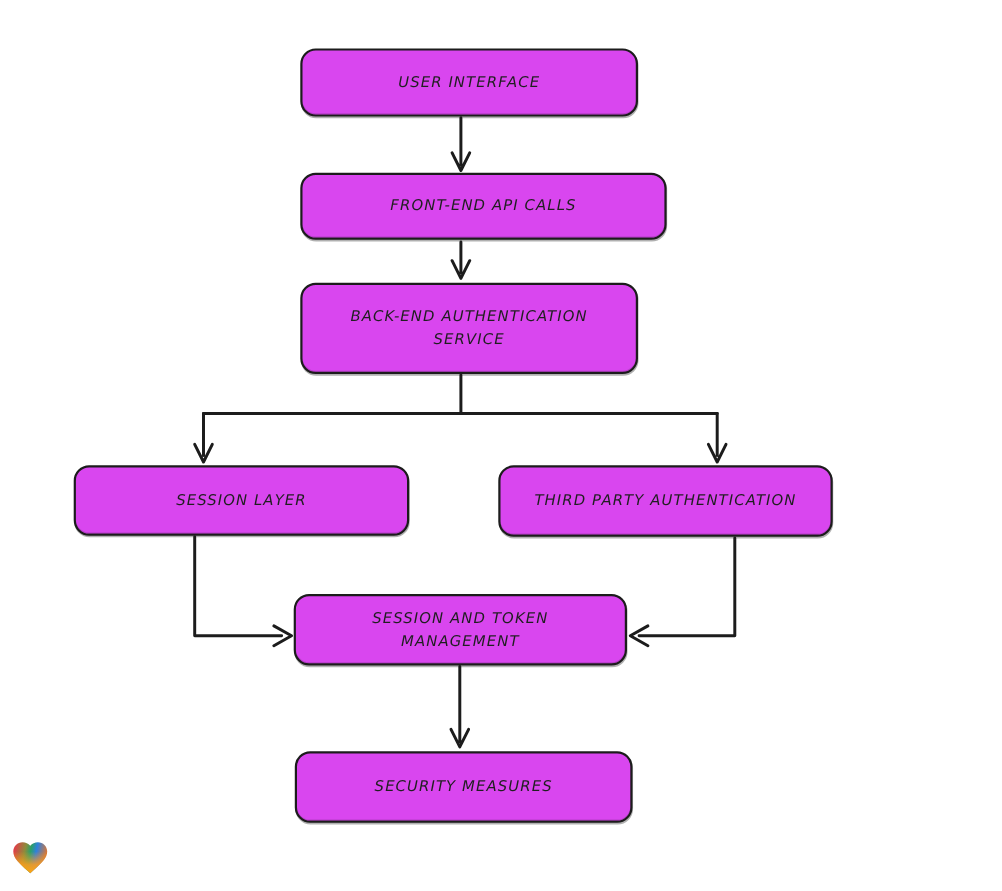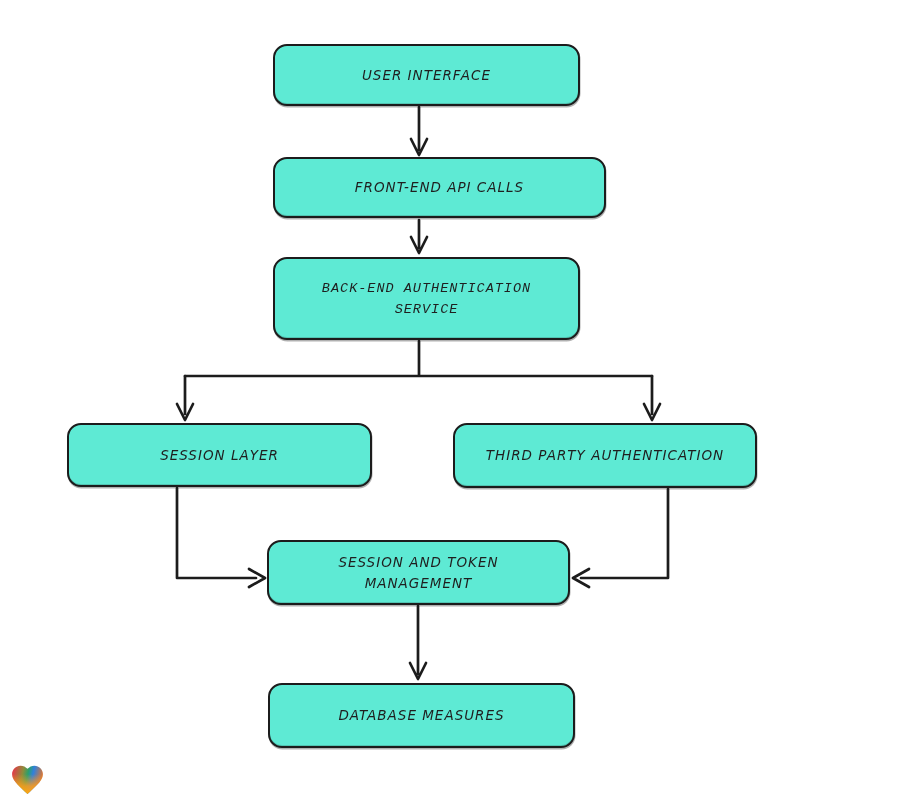--- a/index.html
+++ b/index.html
@@ -25,41 +25,41 @@
   .edge-layer path {
     fill: none;
     stroke: #1c1c1c;
     stroke-width: 2.7;
     stroke-linecap: round;
     stroke-linejoin: round;
   }
   .node {
     position: absolute;
     box-sizing: border-box;
-    background: #5eead4;
+    background: #d946ef;
     border: 2.8px solid #1c1c1c;
     border-radius: 14px;
     box-shadow: 0.5px 1.5px 0 rgba(28,28,28,0.35), inset 0 -1px 0 rgba(28,28,28,0.18);
     display: flex;
     align-items: center;
     justify-content: center;
     text-align: center;
   }
   .node .label {
     font-size: 13.5px;
     font-style: italic;
     letter-spacing: 1px;
     line-height: 21px;
     color: #1f1f1f;
     user-select: none;
   }
   
   .n-ui { left: 273px; top: 44px;  width: 307px; height: 62px; }
   .n-fe { left: 273px; top: 157px; width: 333px; height: 61px; }
-  .n-be { left: 273px; top: 257px; width: 307px; height: 83px; font-family: Liberation Mono, monospace; }
+  .n-be { left: 273px; top: 257px; width: 307px; height: 83px; }
   .n-db { left: 67px;  top: 423px; width: 305px; height: 64px; }
   .n-tp { left: 453px; top: 423px; width: 304px; height: 65px; }
   .n-st { left: 267px; top: 540px; width: 303px; height: 65px; }
   .n-sm { left: 268px; top: 683px; width: 307px; height: 65px; }
   .n-be .label { max-width: 240px; }
   .n-st .label { max-width: 185px; }
   .badge {
     position: absolute;
     left: 9px;
     top: 761px;
@@ -110,21 +110,21 @@
 
   <div class="node n-st">
     <span class="label">SESSION AND TOKEN MANAGEMENT</span>
   </div>
 
   <div class="node n-tp">
     <span class="label">THIRD PARTY AUTHENTICATION</span>
   </div>
 
   <div class="node n-sm">
-    <span class="label">DATABASE MEASURES</span>
+    <span class="label">SECURITY MEASURES</span>
   </div>
 
   <div class="badge">
     <svg width="37" height="37" viewBox="0 0 24 24" xmlns="http://www.w3.org/2000/svg">
       <defs>
         <linearGradient id="heartBase" x1="0%" y1="15%" x2="100%" y2="35%">
           <stop offset="0%" stop-color="#ea3449"></stop>
           <stop offset="35%" stop-color="#8d8c3b"></stop>
           <stop offset="52%" stop-color="#2aa06b"></stop>
           <stop offset="68%" stop-color="#2f80dd"></stop>

